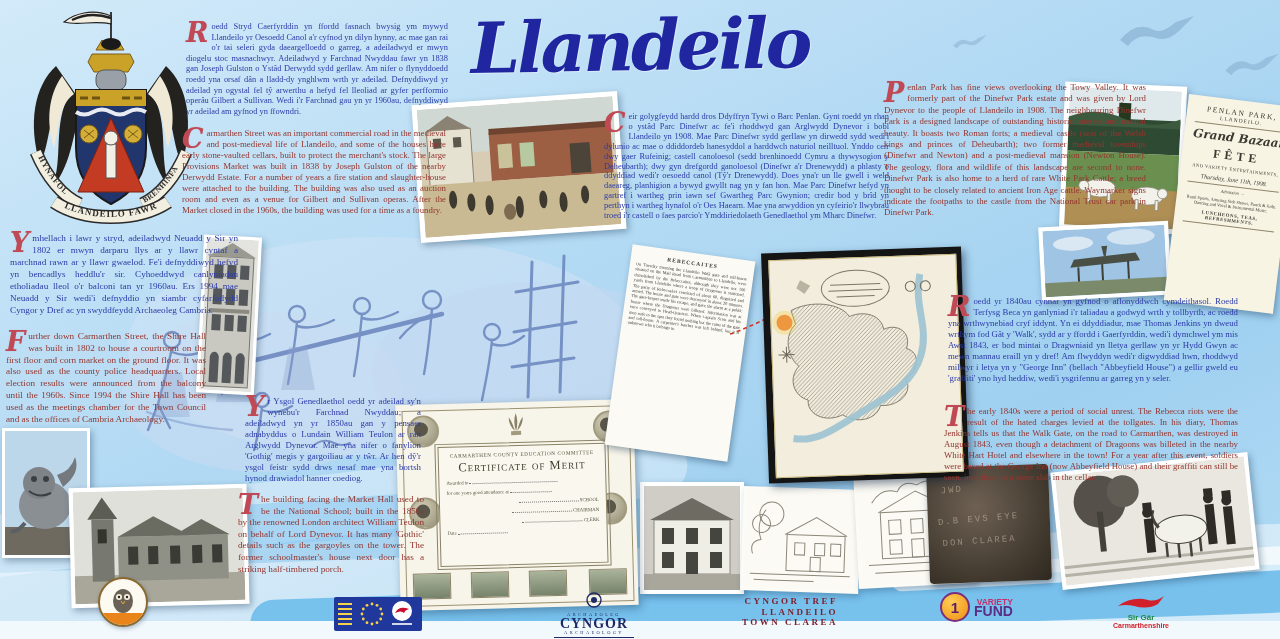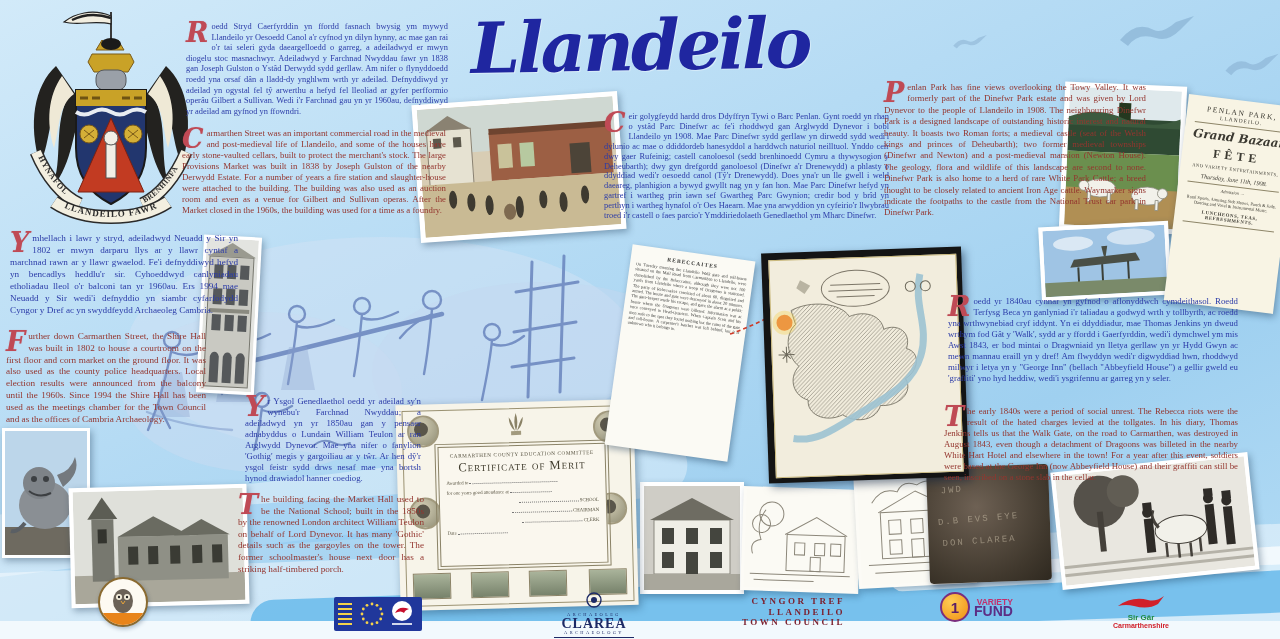--- a/index.html
+++ b/index.html
@@ -500,29 +500,29 @@
       <rect x="58" y="26" width="20" height="2" fill="#fff" opacity=".8"></rect>
     </svg>
   </div>
 
   <div class="logo cambria">
     <svg width="16" height="16" viewBox="0 0 16 16" style="display:inline-block">
       <circle cx="8" cy="8" r="7" fill="none" stroke="#1d2a66" stroke-width="1.4"></circle>
       <circle cx="8" cy="8" r="3" fill="#1d2a66"></circle>
     </svg>
     <div class="tiny">ARCHAEOLEG</div>
-    <div class="big">CLAREA</div>
+    <div class="big">CYNGOR</div>
     <div class="tiny">ARCHAEOLOGY</div>
     <div style="height:1px;background:#1d2a66;margin:2px 8px"></div>
   </div>
 
   <div class="logo council">
     <div>CYNGOR TREF</div>
     <div>LLANDEILO</div>
-    <div>TOWN COUNCIL</div>
+    <div>TOWN CLAREA</div>
   </div>
 
   <div class="logo gronfa">
     <div class="coin">1</div>
     <div>
       <div class="t1">VARIETY</div>
       <div class="t2">FUND</div>
     </div>
   </div>
 

